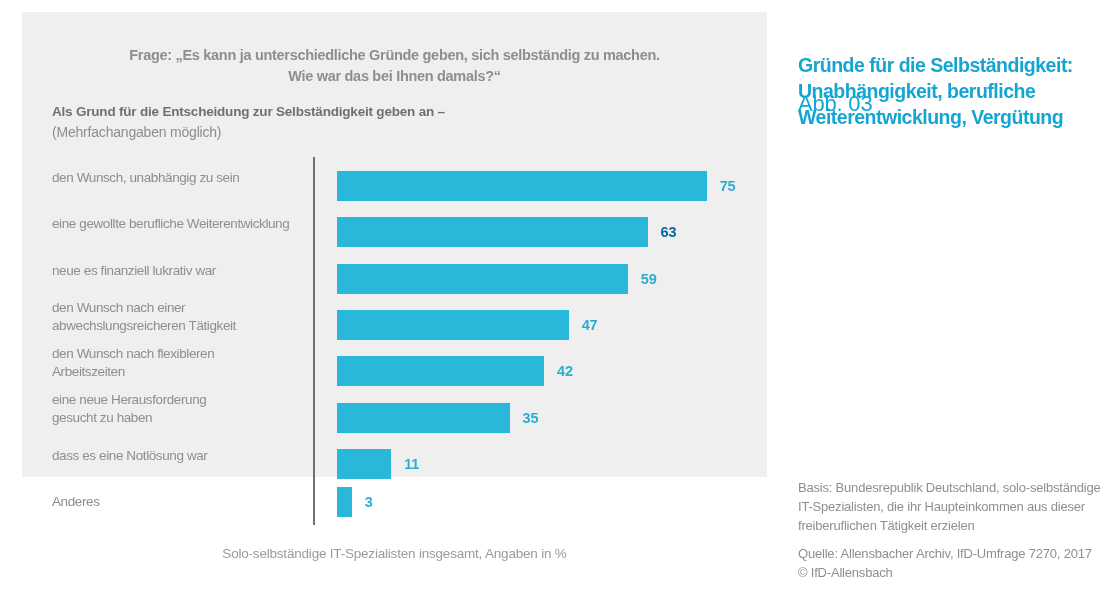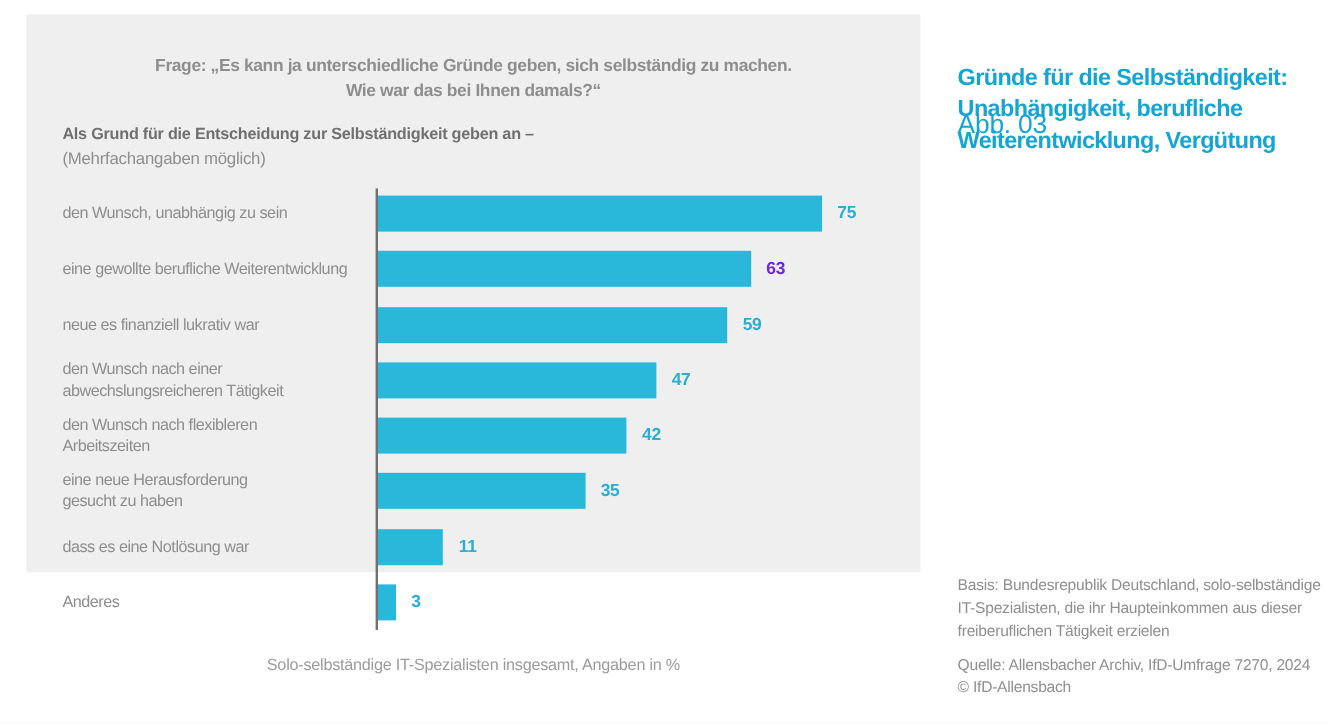--- a/index.html
+++ b/index.html
@@ -77,21 +77,22 @@
     background: #707070;
   }
   .bars-col {
     flex: 1;
     box-sizing: border-box;
     padding: 6px 0 8px 0;
   }
   .bar-row {
     height: 46.3px;
     display: flex;
-    align-items: flex-start;
+    align-items: center;
+    margin-left: 22px;
   }
   .bar-row:last-child { height: 30px; }
   .bar {
     height: 30px;
     background: #29b8d9;
   }
   .bar-value {
     margin-left: 13px;
     line-height: 30px;
     font-size: 14.5px;
@@ -177,21 +178,21 @@
         <div class="cat-label">Anderes</div>
       </div>
     <div class="axis-divider"></div>
     <div class="bars-col">
         <div class="bar-row">
           <div class="bar" style="width: 369.75px; background: rgb(41, 184, 217);"></div>
           <span class="bar-value" style="color: rgb(42, 174, 210);">75</span>
         </div>
         <div class="bar-row">
           <div class="bar" style="width: 310.59px; background: rgb(41, 184, 217);"></div>
-          <span class="bar-value" style="color: #6d28d9;">63</span>
+          <span class="bar-value" style="color: #0369a1;">63</span>
         </div>
         <div class="bar-row">
           <div class="bar" style="width: 290.87px; background: rgb(41, 184, 217);"></div>
           <span class="bar-value" style="color: rgb(42, 174, 210);">59</span>
         </div>
         <div class="bar-row">
           <div class="bar" style="width: 231.71px; background: rgb(41, 184, 217);"></div>
           <span class="bar-value" style="color: rgb(42, 174, 210);">47</span>
         </div>
         <div class="bar-row">
@@ -219,14 +220,14 @@
 <div class="sidebar-title">Gründe für die Selbständigkeit:
 Unabhängigkeit, berufliche
 Weiterentwicklung, Vergütung</div>
 
 <div class="figure-label">Abb. 03</div>
 
 <div class="basis-note">Basis: Bundesrepublik Deutschland, solo-selbständige
 IT-Spezialisten, die ihr Haupteinkommen aus dieser
 freiberuflichen Tätigkeit erzielen</div>
 
-<div class="source-note">Quelle: Allensbacher Archiv, IfD-Umfrage 7270, 2024
+<div class="source-note">Quelle: Allensbacher Archiv, IfD-Umfrage 7270, 2017
 © IfD-Allensbach</div>
 
 </body></html>

